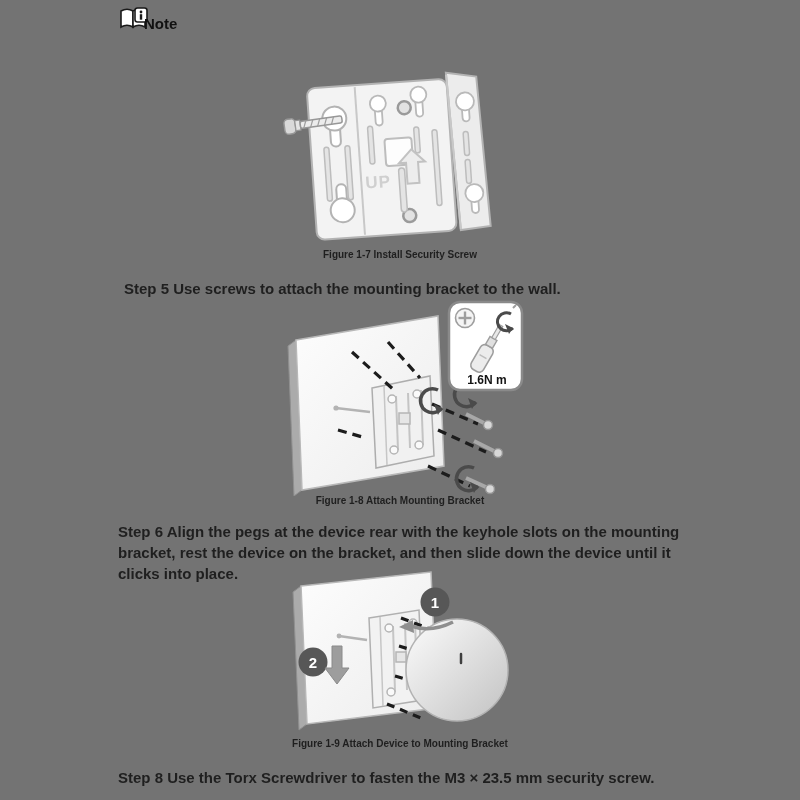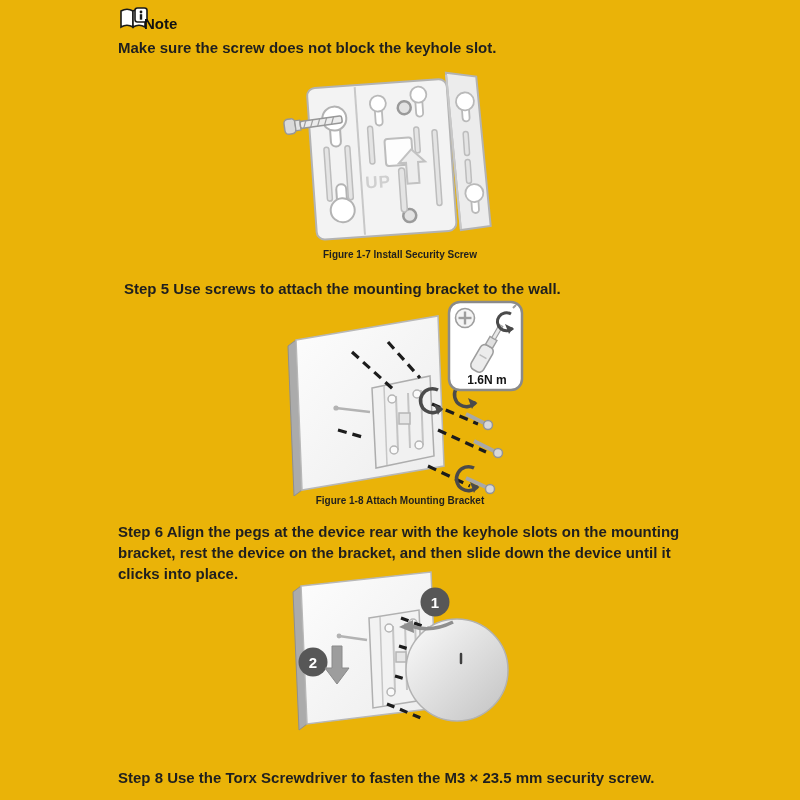--- a/index.html
+++ b/index.html
@@ -1,17 +1,17 @@
 <!DOCTYPE html>
 <html><head>
 <meta charset="utf-8">
 <style>
   html,body{margin:0;padding:0;background:#ffffff;}
   #page{
-    position:relative;width:800px;height:800px;background:#eab308;overflow:hidden;
+    position:relative;width:800px;height:800px;background:#737373;overflow:hidden;
     font-family:"Liberation Sans","DejaVu Sans",sans-serif;color:#1f1f1f;
   }
   .abs{position:absolute;}
   .body-text{font-size:15px;font-weight:600;color:#1f1f1f;line-height:21px;}
   .caption{font-size:10px;font-weight:600;color:#1f1f1f;text-align:center;width:800px;left:0;}
   .note-label{font-size:15px;font-weight:700;color:#111;}
   svg{display:block;}
   svg text{font-family:"Liberation Sans","DejaVu Sans",sans-serif;}
   .badge-num{font-size:15px;font-weight:700;fill:#ffffff;}
   .up-label{font-size:17px;font-weight:700;fill:#cfcfcf;letter-spacing:1px;}
@@ -26,21 +26,20 @@
     <svg width="32" height="26" viewBox="0 0 32 26">
       <path d="M3,5 Q9,1.5 15,5 L15,21 Q9,17.5 3,21 Z" fill="#ffffff" stroke="#1a1a1a" stroke-width="1.6"></path>
       <path d="M15,5 Q21,1.5 27,5 L27,21 Q21,17.5 15,21 Z" fill="#ffffff" stroke="#1a1a1a" stroke-width="1.6"></path>
       <rect x="17" y="2" width="12" height="14" rx="2.5" fill="#ffffff" stroke="#1a1a1a" stroke-width="1.6"></rect>
       <circle cx="23" cy="6" r="1.4" fill="#1a1a1a"></circle>
       <rect x="21.8" y="8.2" width="2.4" height="5.5" fill="#1a1a1a"></rect>
     </svg>
   </div>
   <div class="abs note-label" style="left:144px;top:15px;">Note</div>
 
-  <div class="abs body-text" style="left:118px;top:37px;width:580px;">Make sure the screw does not block the keyhole slot.</div>
 
   <div class="abs" style="left:282px;top:62px;width:240px;height:186px;">
     <svg width="240" height="186" viewBox="0 0 240 186">
       <g transform="rotate(-4 120 100)">
 
         <rect x="30" y="20" width="140" height="152" rx="8" fill="#f3f3f3" stroke="#b3b3b3" stroke-width="2"></rect>
 
         <polygon points="170,14 200,20 204,170 174,172" fill="#ececec" stroke="#b3b3b3" stroke-width="2"></polygon>
         <line x1="170" y1="16" x2="174" y2="171" stroke="#c8c8c8" stroke-width="2"></line>
 
@@ -266,16 +265,17 @@
         <polygon points="130,60 116,67 131,73" fill="#8f8f8f"></polygon>
       </g>
 
       <g>
         <circle cx="30" cy="102" r="14.5" fill="#575757"></circle>
         <text x="30" y="107.5" text-anchor="middle" class="badge-num">2</text>
         <polygon points="49,86 59,86 59,108 66,108 54,124 42,108 49,108" fill="#9d9d9d" stroke="#8a8a8a" stroke-width="1"></polygon>
       </g>
     </svg>
   </div>
+  <div class="abs caption" style="top:738px;">Figure 1-9 Attach Device to Mounting Bracket</div>
 
   <div class="abs body-text" style="left:118px;top:767px;width:600px;">Step 8 Use the Torx Screwdriver to fasten the M3 × 23.5 mm security screw.</div>
 
 </div>
 
 </body></html>

